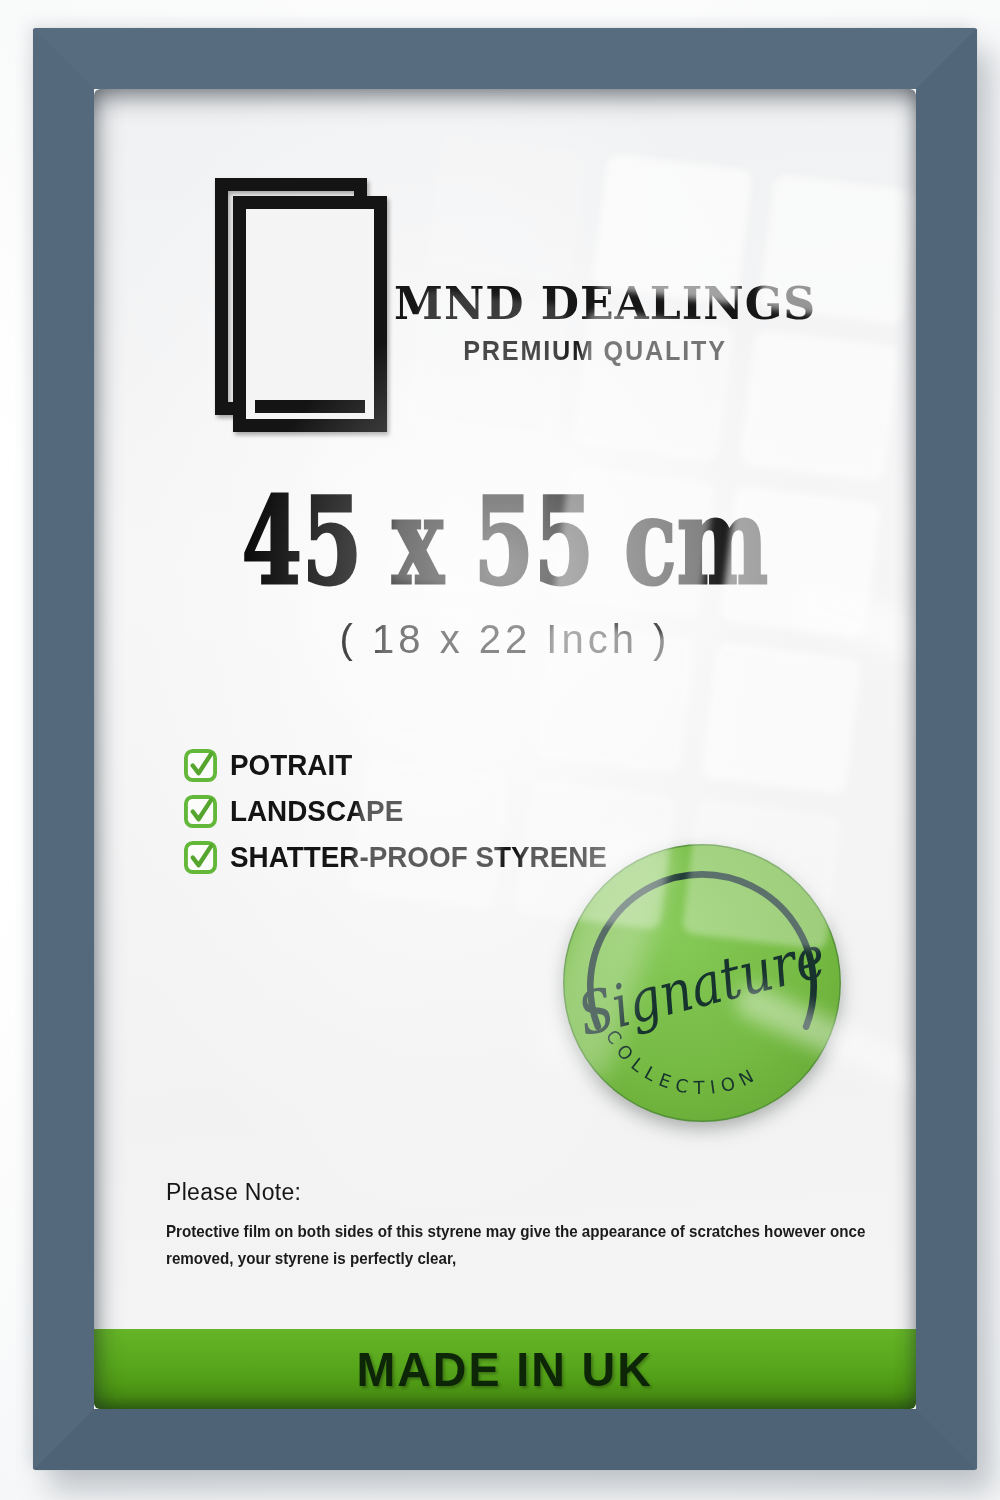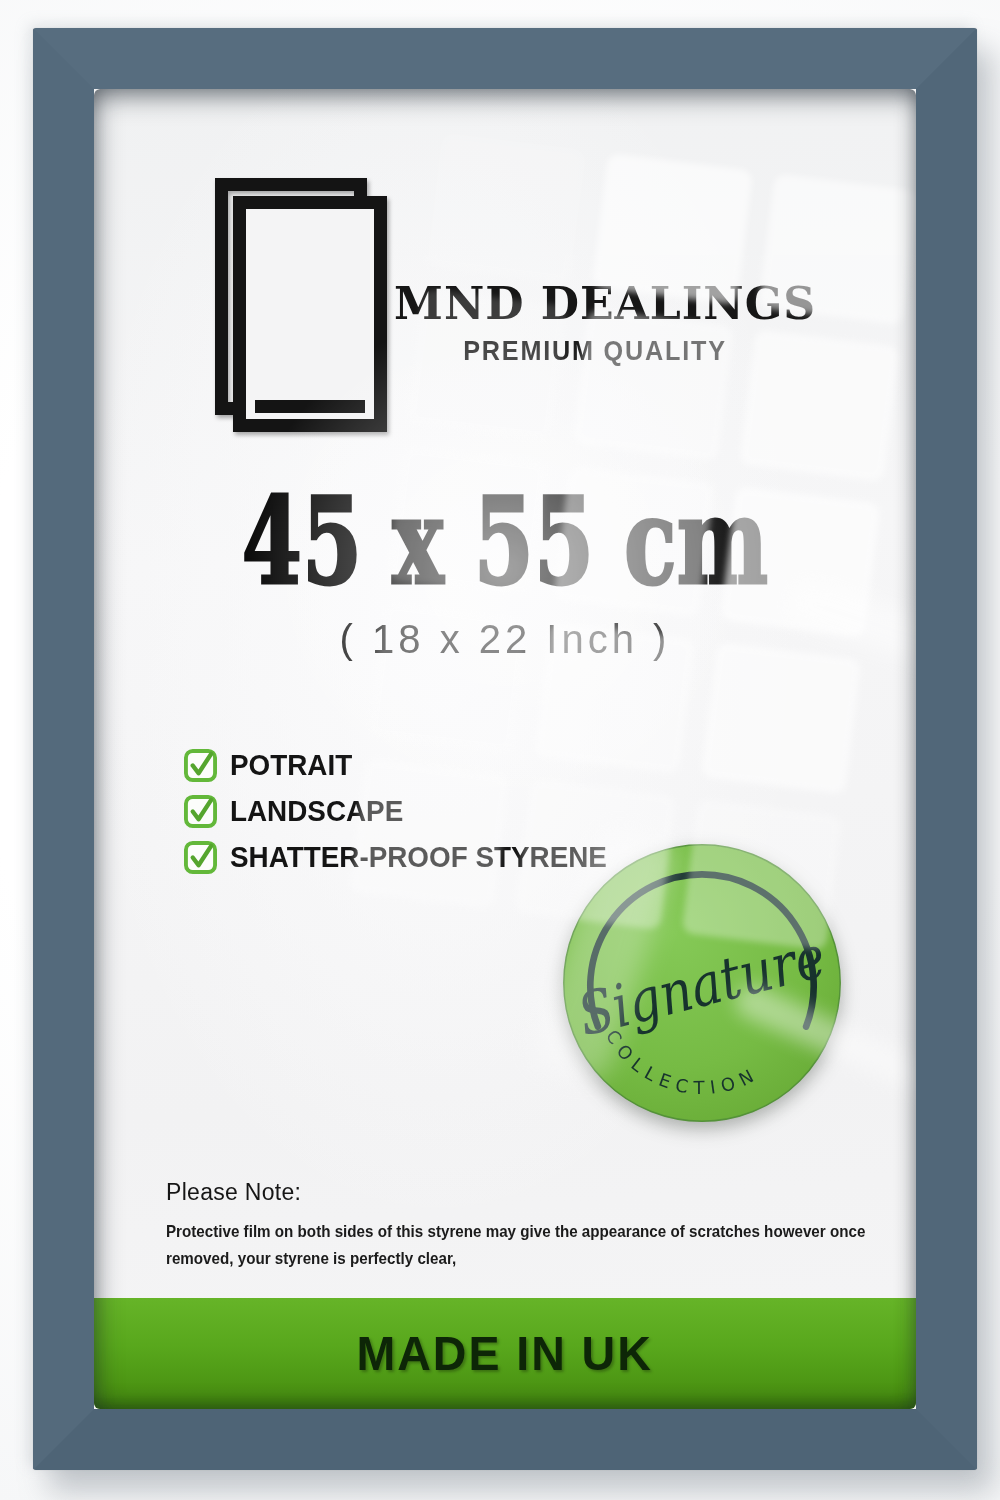--- a/index.html
+++ b/index.html
@@ -70,21 +70,21 @@
   .signature-badge { position:absolute; left:466px; top:752px; width:284px; height:284px; z-index:10;
     filter:drop-shadow(0 7px 9px rgba(40,50,40,.35)); }
 
   
   .note { position:absolute; left:72px; top:1090px; width:780px; z-index:10; color:#161616; }
   .note-heading { font-weight:400; font-size:23px; margin-bottom:12px; letter-spacing:.3px; }
   .note-line { font-weight:700; font-size:16.5px; line-height:1.62; white-space:nowrap;
     transform:scaleX(.92); transform-origin:left center; color:#1b1b1b; }
 
   
-  .made-banner { position:absolute; left:0; right:0; bottom:0; height:111px; z-index:20;
+  .made-banner { position:absolute; left:0; right:0; bottom:0; height:80px; z-index:20;
     background:linear-gradient(180deg,#66b428 0%, #58a71c 45%, #4a9212 85%, #418708 100%);
     display:flex; align-items:center; justify-content:center; }
   .made-banner-label { font-weight:700; font-size:48px; letter-spacing:2px; color:#0d2607;
     transform:scaleX(.97); white-space:nowrap; text-shadow:2px 2px 3px rgba(0,0,0,.28); }
 
   
   .reflections { position:absolute; inset:0; z-index:30; pointer-events:none; }
   .pane-grid { position:absolute; left:300px; top:70px; width:480px; height:765px; transform:rotate(7deg);
     display:grid; grid-template-columns:repeat(3,1fr); grid-auto-rows:1fr; gap:22px; }
   .pane { background:#ffffff; border-radius:12px; filter:blur(3px); }

